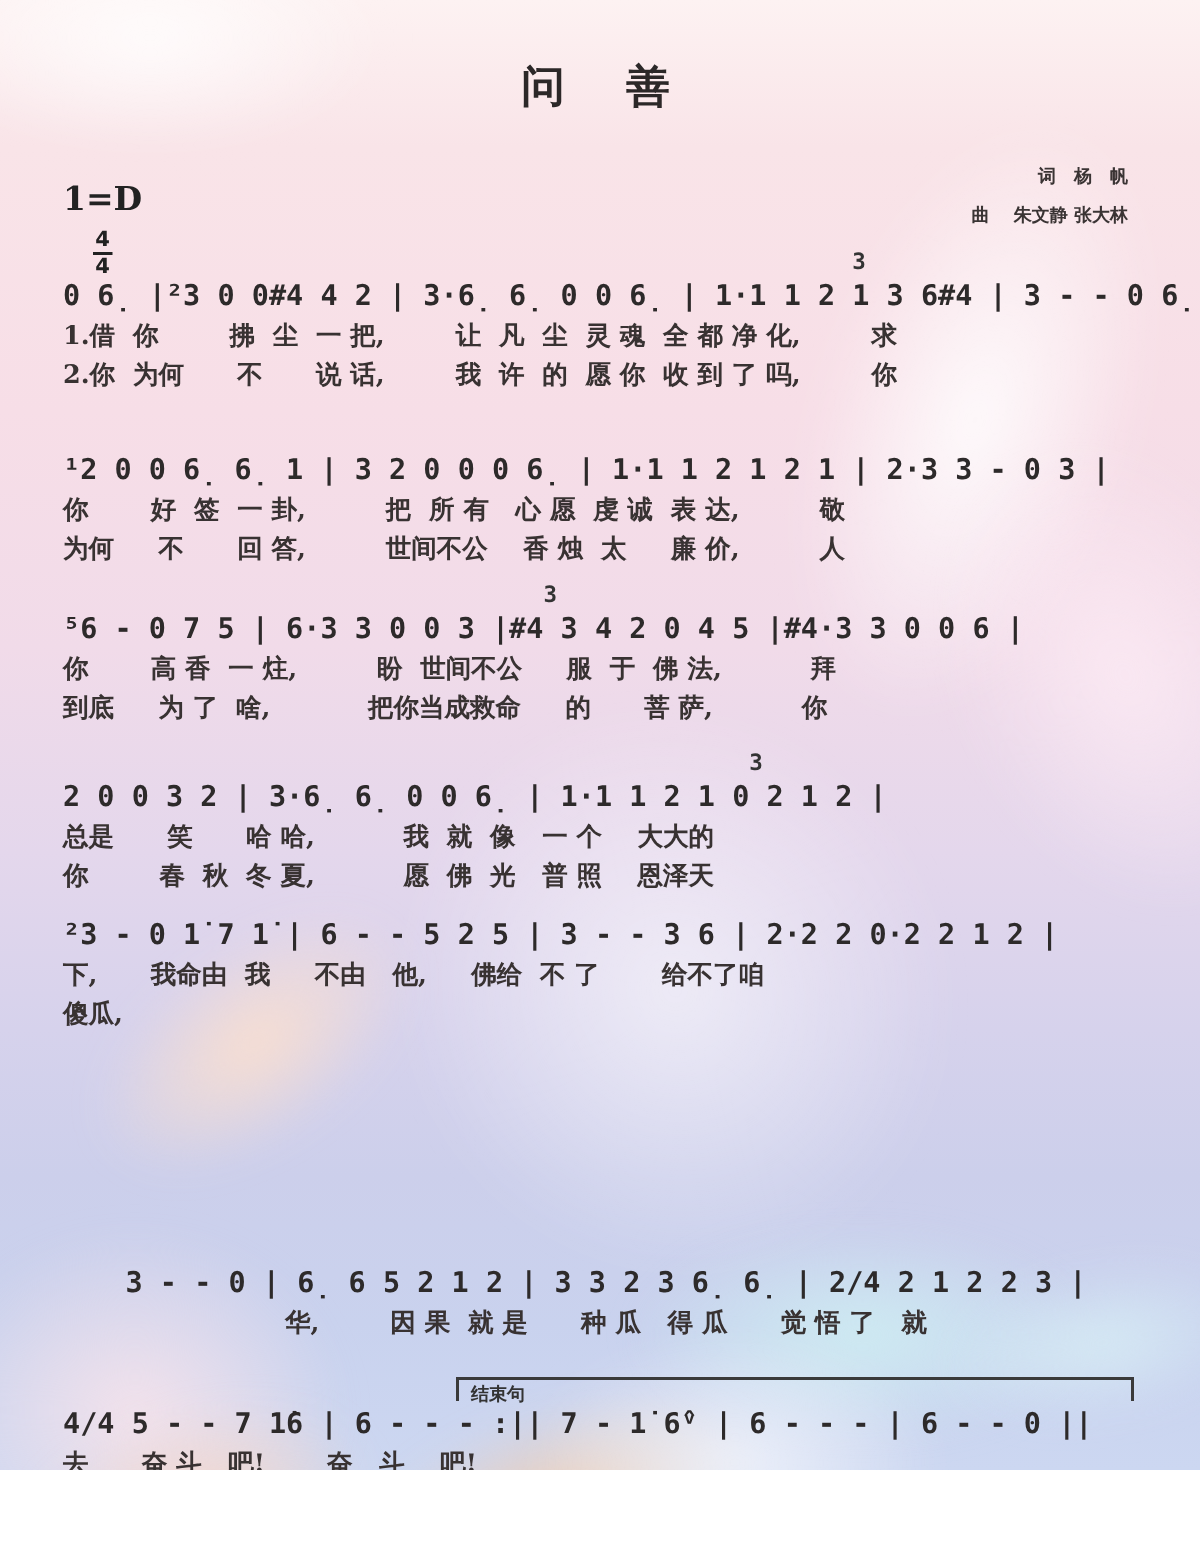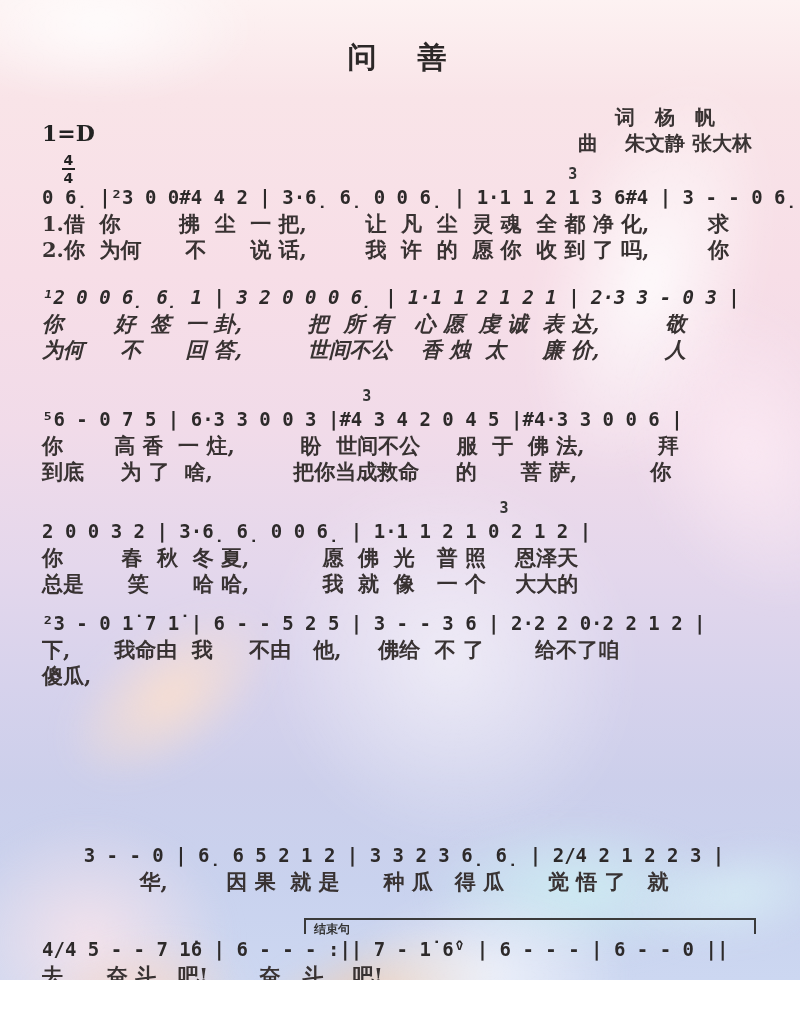--- a/index.html
+++ b/index.html
@@ -26,21 +26,21 @@
   .f9{left:630px;top:845px;width:210px;height:100px;transform:rotate(-10deg);background:radial-gradient(closest-side,rgba(218,242,246,.75),rgba(218,242,246,0));}
   .f10{left:350px;top:890px;width:280px;height:170px;background:radial-gradient(closest-side,rgba(255,255,255,.65),rgba(255,255,255,0));}
 
   .title{
     position:absolute;left:0;top:38px;width:100%;
     text-align:center;font-size:29px;font-weight:bold;
     letter-spacing:6px;color:#2c2828;
   }
   .credits{
     position:absolute;right:48px;top:104px;
-    text-align:center;font-size:20px;font-weight:bold;line-height:26px;color:#3a3434;
+    text-align:right;font-size:12px;font-weight:bold;line-height:26px;color:#3a3434;
   }
   .keysig{
     position:absolute;left:42px;top:120px;
     font-size:22px;font-weight:bold;color:#222;
     display:flex;align-items:center;gap:7px;
     font-family:"DejaVu Serif", serif;
     flex-direction:column;
   }
   .frac{display:inline-flex;flex-direction:column;align-items:center;line-height:1;}
   .frac .num,.frac .den{font-size:14px;font-weight:bold;font-family:"DejaVu Sans", sans-serif;}
@@ -53,33 +53,33 @@
     font-size:15px;letter-spacing:2.408px;
     font-weight:bold;color:#333;
   }
   .notation{
     white-space:pre;line-height:27px;
     font-family:"DejaVu Sans Mono", monospace;
     font-size:19px;font-weight:bold;color:#2d2a2a;
   }
   .lyrics{
     white-space:pre;line-height:26px;
-    font-size:21px;font-weight:600;color:#383232;
+    font-size:17px;font-weight:600;color:#383232;
     font-family:"DejaVu Serif", serif;
   }
   .ending{
     position:absolute;left:262px;top:2px;width:448px;height:14px;
     border-top:2px solid #3a3a3a;border-left:2px solid #3a3a3a;border-right:2px solid #3a3a3a;
   }
   .ending-label{
     position:absolute;left:8px;top:1px;
     font-size:12px;font-weight:bold;color:#333;
     font-family:"DejaVu Serif", serif;white-space:nowrap;
   }
-  .s1{top:164px;} .s2{top:264px;font-style:italic;} .s3{top:386px;} .s4{top:498px;}
+  .s1{top:164px;} .s2{top:280px;} .s3{top:386px;} .s4{top:498px;}
   .s5{top:610px;} .s6{top:730px;} .s7{top:822px;text-align:center;} .s8{top:916px;}
 </style>
 </head>
 <body>
 
 <div id="sheet">
 
   <div class="feather f0"></div>
   <div class="feather f1"></div>
   <div class="feather f2"></div>
@@ -125,22 +125,22 @@
   <section class="system s3">
     <div class="marks">                            3</div>
     <div class="notation">⁵6 - 0 7 5 | 6·3 3 0 0 3 |#4 3 4 2 0 4 5 |#4·3 3 0 0 6 |</div>
     <div class="lyrics">你       高 香  一 炷,         盼  世间不公     服  于  佛 法,          拜</div>
     <div class="lyrics">到底     为 了  啥,           把你当成救命     的      菩 萨,          你</div>
   </section>
 
   <section class="system s4">
     <div class="marks">                                        3</div>
     <div class="notation">2 0 0 3 2 | 3·6̣ 6̣ 0 0 6̣ | 1·1 1 2 1 0 2 1 2 |</div>
+    <div class="lyrics">总是      笑      哈 哈,          我  就  像   一 个    大大的</div>
     <div class="lyrics">你        春  秋  冬 夏,          愿  佛  光   普 照    恩泽天</div>
-    <div class="lyrics">总是      笑      哈 哈,          我  就  像   一 个    大大的</div>
   </section>
 
   <section class="system s5">
     <div class="notation">²3 - 0 1̇ 7 1̇ | 6 - - 5 2 5 | 3 - - 3 6 | 2·2 2 0·2 2 1 2 |</div>
     <div class="lyrics">下,      我命由  我     不由   他,     佛给  不 了       给不了咱</div>
     <div class="lyrics">傻瓜,</div>
   </section>
 
 
   <section class="system s7">

